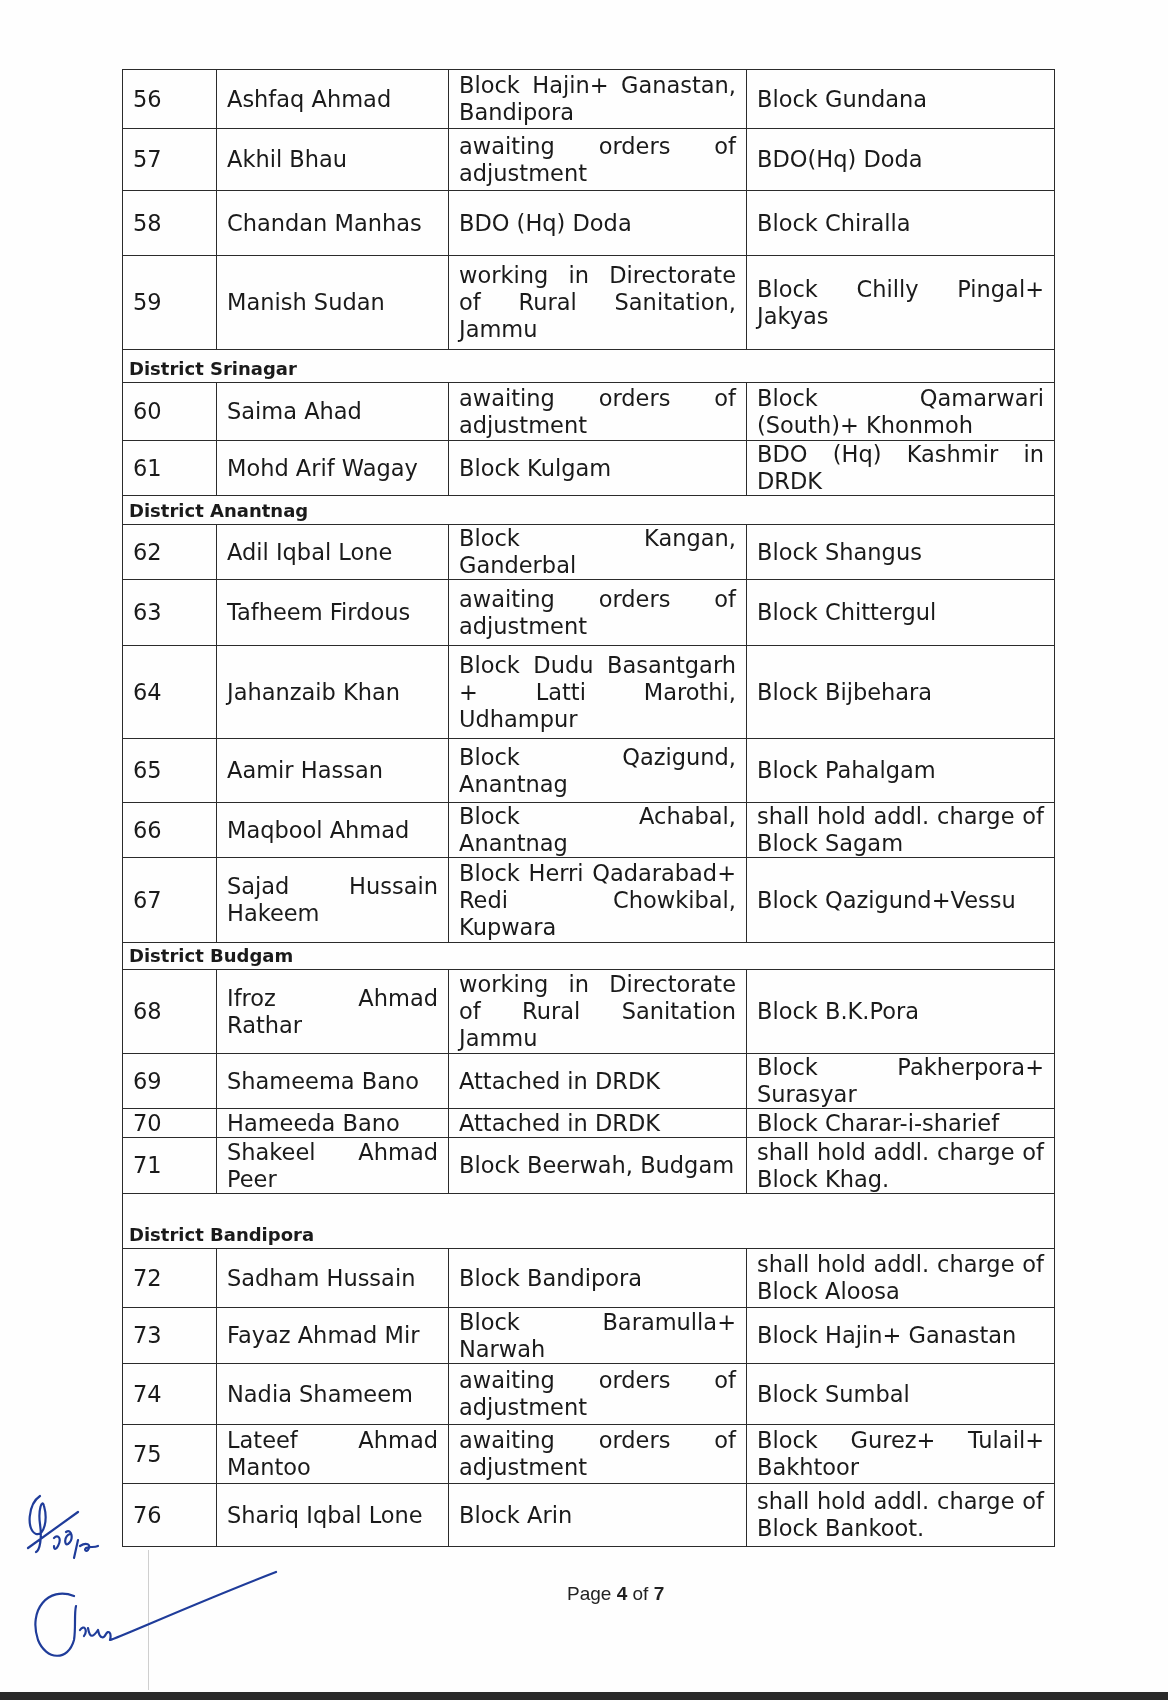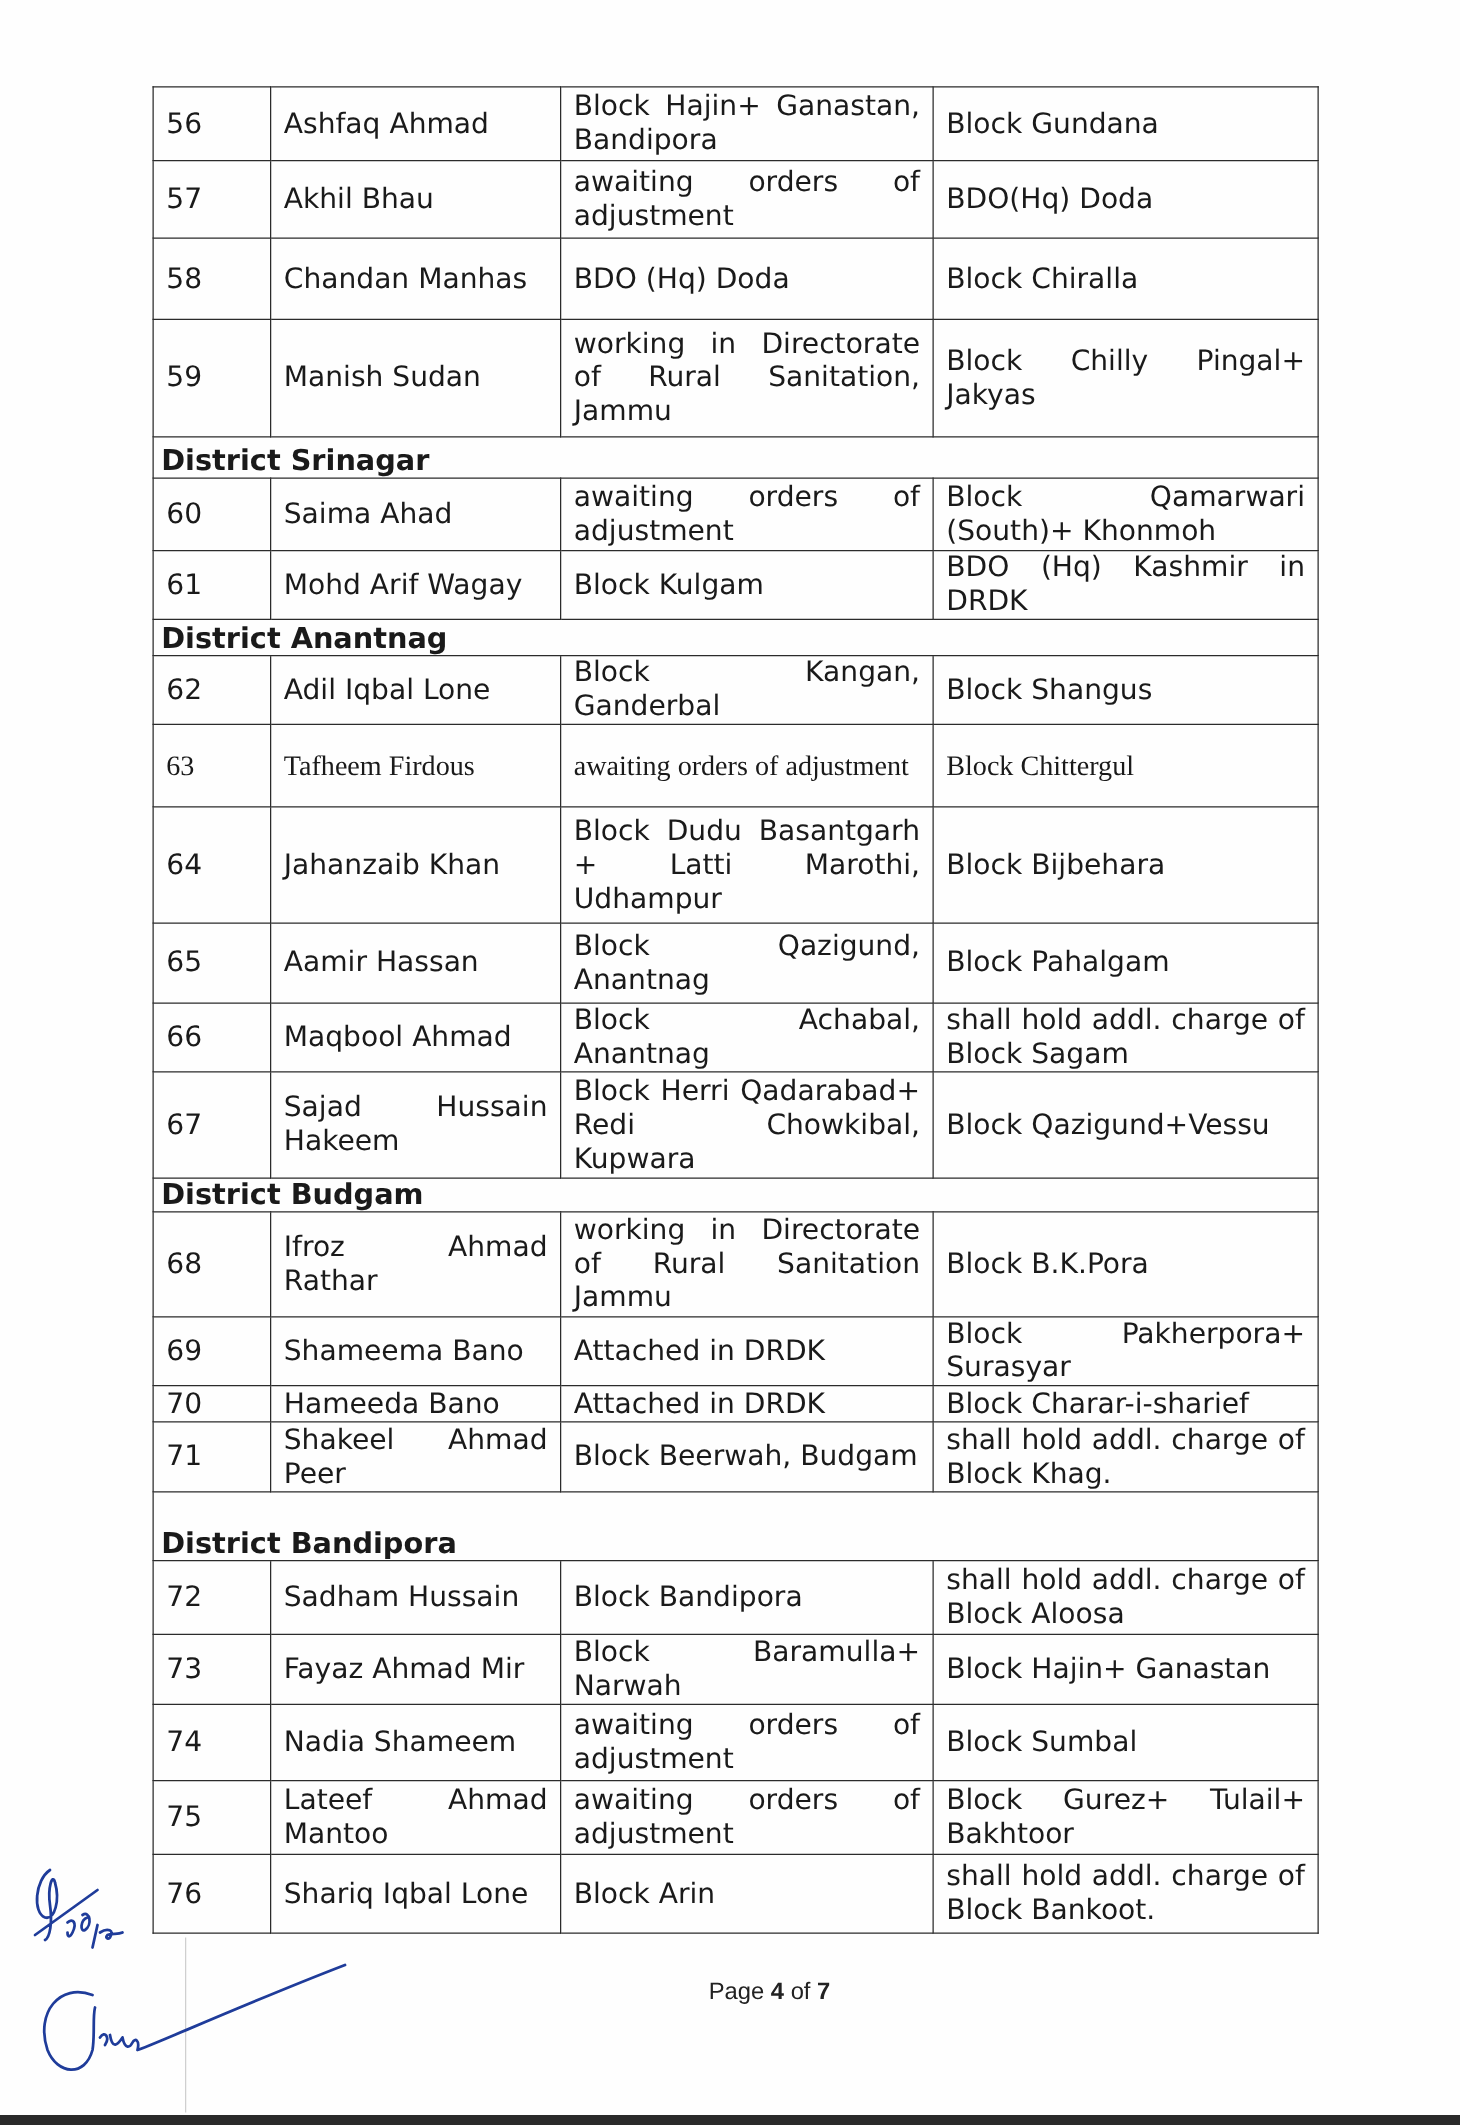--- a/index.html
+++ b/index.html
@@ -7,21 +7,21 @@
          font-family: "DejaVu Sans", sans-serif; color: #1a1a1a; }
   .page { position: absolute; left: 0; top: 0; width: 1168px; height: 1700px; background: #fefefe; }
   table.orders { position: absolute; left: 122px; top: 69px; width: 932px;
                  border-collapse: collapse; table-layout: fixed; }
   table.orders td { border: 1.5px solid #2b2b2b; font-size: 22.5px; line-height: 27px;
                     padding: 0 10px; vertical-align: middle; }
   col.c1 { width: 94px; } col.c2 { width: 232px; } col.c3 { width: 298px; } col.c4 { width: 308px; }
   td.sno { padding-left: 9px; }
   td.just { text-align: justify; text-align-last: left; }
   td.top { vertical-align: top; padding-top: 2px; }
-  tr.district td { font-weight: bold; font-size: 23px; padding-left: 6px; vertical-align: bottom; line-height: 26px; }
+  tr.district td { font-weight: bold; font-size: 18px; padding-left: 6px; vertical-align: bottom; line-height: 26px; }
   .footer { position: absolute; left: 543px; top: 1583px; font-family: "Liberation Sans", sans-serif;
             font-size: 19px; color: #222; margin-left: 24px; }
   .footer b { font-weight: bold; }
   .signature { position: absolute; left: 18px; top: 1490px; }
   .bottom-edge { position: absolute; left: 0; top: 1692px; width: 1168px; height: 8px; background: #2a2a2a; }
   .margin-mark { position: absolute; left: 148px; top: 1550px; width: 1px; height: 140px; background: #cfcfcf; }
 </style>
 </head>
 <body>
 
@@ -75,21 +75,21 @@
         </tr>
         <tr class="district" style="height: 29px;">
           <td colspan="4">District  Anantnag</td>
         </tr>
         <tr style="height: 48px;">
           <td class="sno">62</td>
           <td class="just">Adil Iqbal Lone</td>
           <td class="just">Block Kangan, Ganderbal</td>
           <td class="just">Block Shangus</td>
         </tr>
-        <tr style="height: 66px; font-family: Liberation Serif, serif;">
+        <tr style="height: 66px;">
           <td class="sno">63</td>
           <td class="just">Tafheem Firdous</td>
           <td class="just">awaiting orders of adjustment</td>
           <td class="just">Block Chittergul</td>
         </tr>
         <tr style="height: 93px;">
           <td class="sno">64</td>
           <td class="just">Jahanzaib Khan</td>
           <td class="just">Block Dudu Basantgarh + Latti Marothi, Udhampur</td>
           <td class="just">Block Bijbehara</td>

